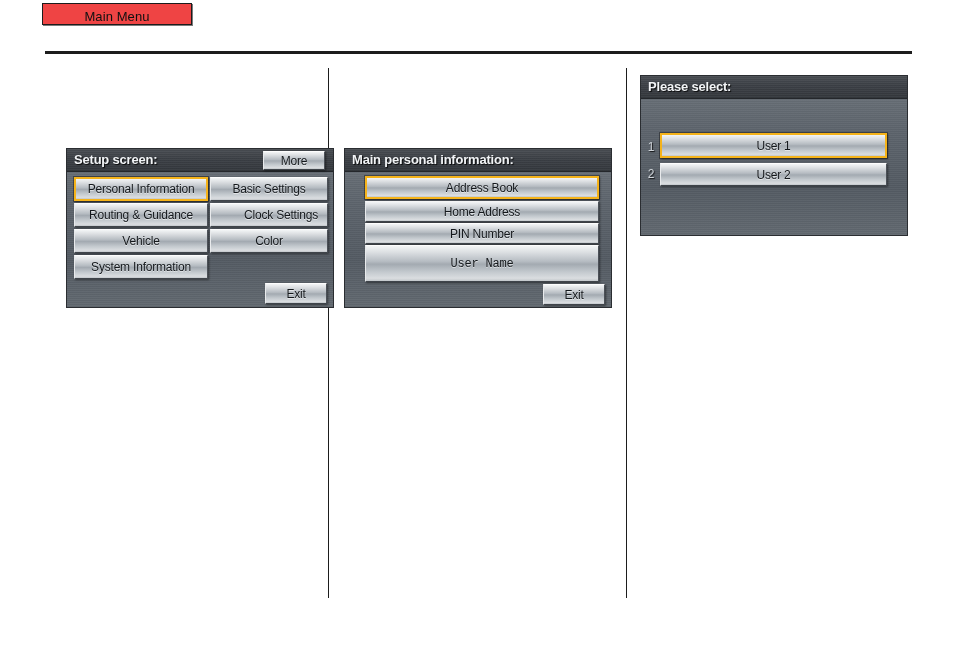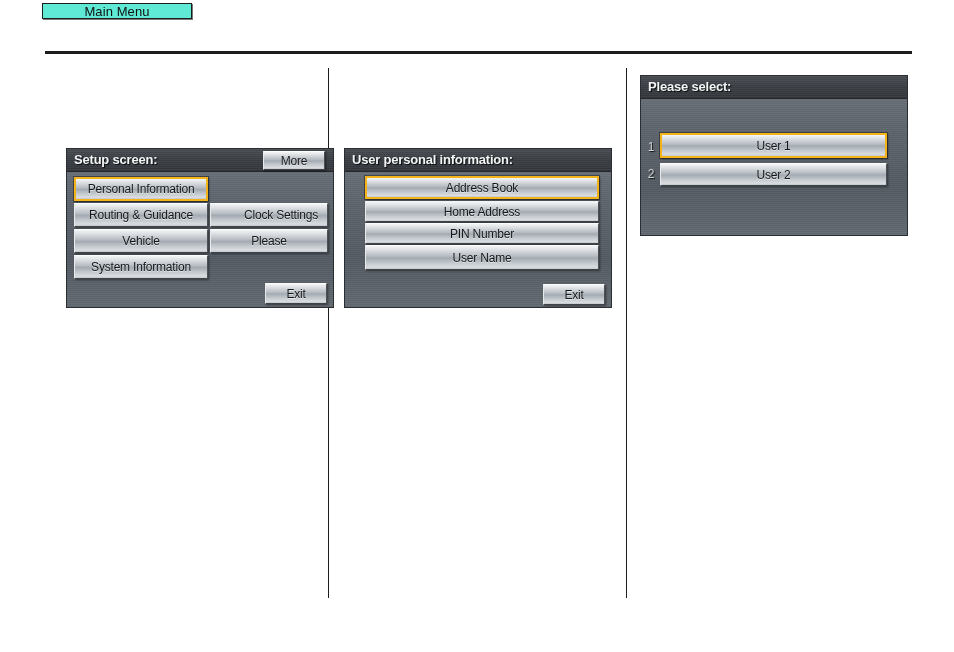--- a/index.html
+++ b/index.html
@@ -15,26 +15,26 @@
     font-family: "Liberation Sans", sans-serif;
     -webkit-font-smoothing: antialiased;
   }
 
   
   .main-menu-tab {
     position: absolute;
     left: 42px;
     top: 3px;
     width: 150px;
-    height: 16px;
+    height: 22px;
     border: 1px solid #1c1c1c;
-    background: #5eead4;
+    background: #ef4444;
     box-shadow: 1px 1px 0 0 #7a7a7a;
     display: flex;
-    align-items: flex-start;
+    align-items: flex-end;
     justify-content: center;
     font-size: 13px;
     color: #101010;
     letter-spacing: 0.1px;
     box-sizing: border-box;
   }
 
   .top-rule {
     position: absolute;
     left: 45px;
@@ -154,46 +154,47 @@
 
 <div class="nav-panel" id="panel-setup" style="left:45px; top:148px; width:268px; height:160px;margin-left:21px;">
 
   <div class="panel-titlebar"></div>
   <div class="panel-title">Setup screen:</div>
 
   <div class="nbtn small" style="left:196px; top:2px; width:62px; height:19px;">More</div>
 
   <div class="nbtn selected" style="left:7px; top:28px; width:134px; height:24px;">Personal Information</div>
 
+  <div class="nbtn" style="left:143px; top:28px; width:118px; height:24px;">Basic Settings</div>
 
   <div class="nbtn" style="left:7px; top:54px; width:134px; height:24px;">Routing &amp; Guidance</div>
 
   <div class="nbtn" style="left:143px; top:54px; width:118px; height:24px;padding-left:24px;">Clock Settings</div>
 
   <div class="nbtn" style="left:7px; top:80px; width:134px; height:24px;">Vehicle</div>
 
-  <div class="nbtn" style="left:143px; top:80px; width:118px; height:24px;">Please</div>
+  <div class="nbtn" style="left:143px; top:80px; width:118px; height:24px;">Color</div>
 
   <div class="nbtn" style="left:7px; top:106px; width:134px; height:24px;">System Information</div>
 
   <div class="nbtn small" style="left:198px; top:134px; width:62px; height:21px;">Exit</div>
 </div>
 
 <div class="nav-panel" id="panel-edit" style="left:344px; top:148px; width:268px; height:160px;">
 
   <div class="panel-titlebar"></div>
-  <div class="panel-title">User personal information:</div>
+  <div class="panel-title">Main personal information:</div>
 
   <div class="nbtn" style="left:20px; top:52px; width:234px; height:21px;">Home Address</div>
 
   <div class="nbtn selected" style="left:20px; top:27px; width:234px; height:23px;">Address Book</div>
 
   <div class="nbtn" style="left:20px; top:74px; width:234px; height:21px;">PIN Number</div>
 
-  <div class="nbtn" style="left:20px; top:96px; width:234px; height:25px;">User Name</div>
+  <div class="nbtn" style="left:20px; top:96px; width:234px; height:37px;font-family:Liberation Mono, monospace;">User Name</div>
 
 
   <div class="nbtn small" style="left:198px; top:135px; width:62px; height:21px;">Exit</div>
 </div>
 
 <div class="nav-panel" id="panel-select" style="left:640px; top:75px; width:268px; height:161px;">
 
   <div class="panel-titlebar"></div>
   <div class="panel-title">Please select:</div>
 

